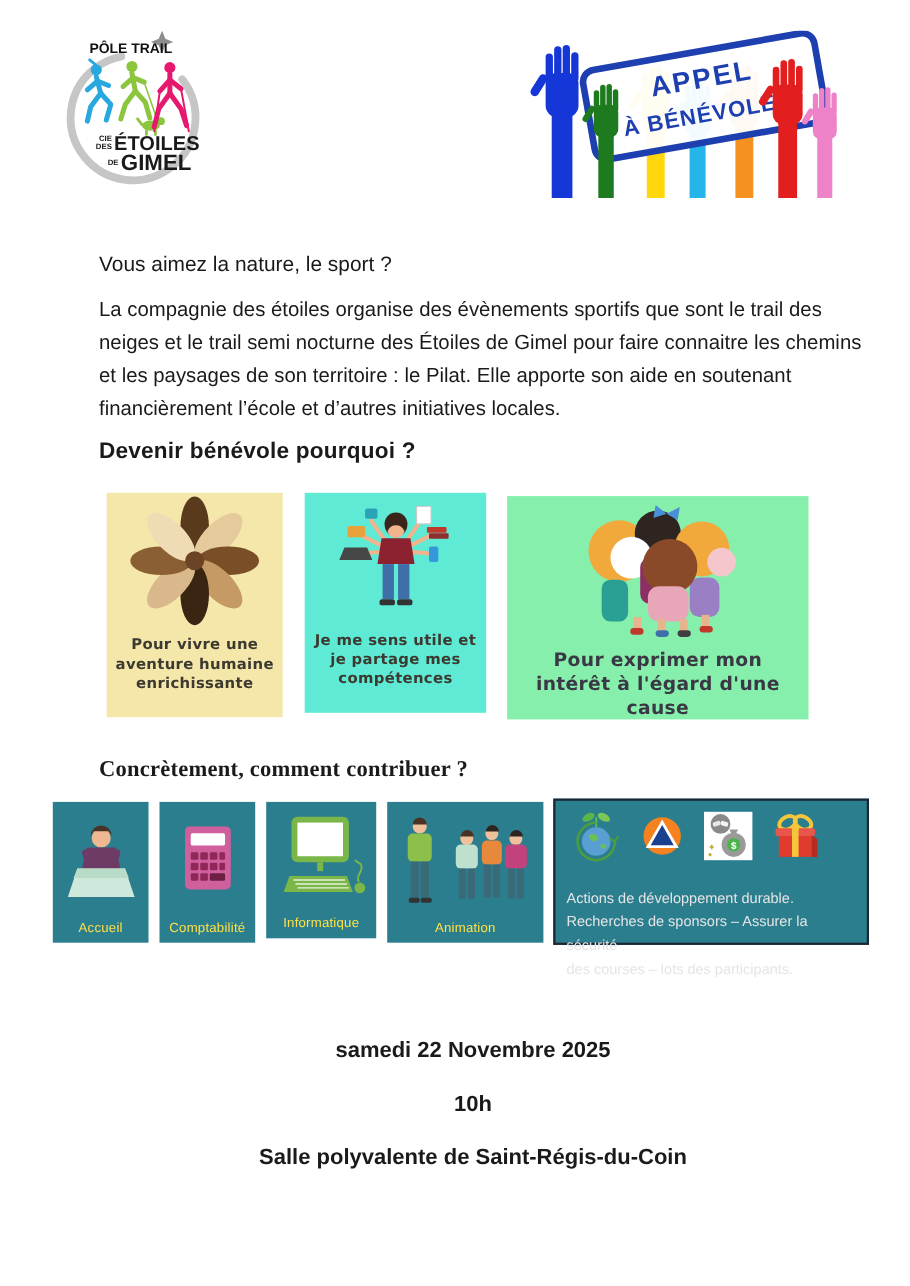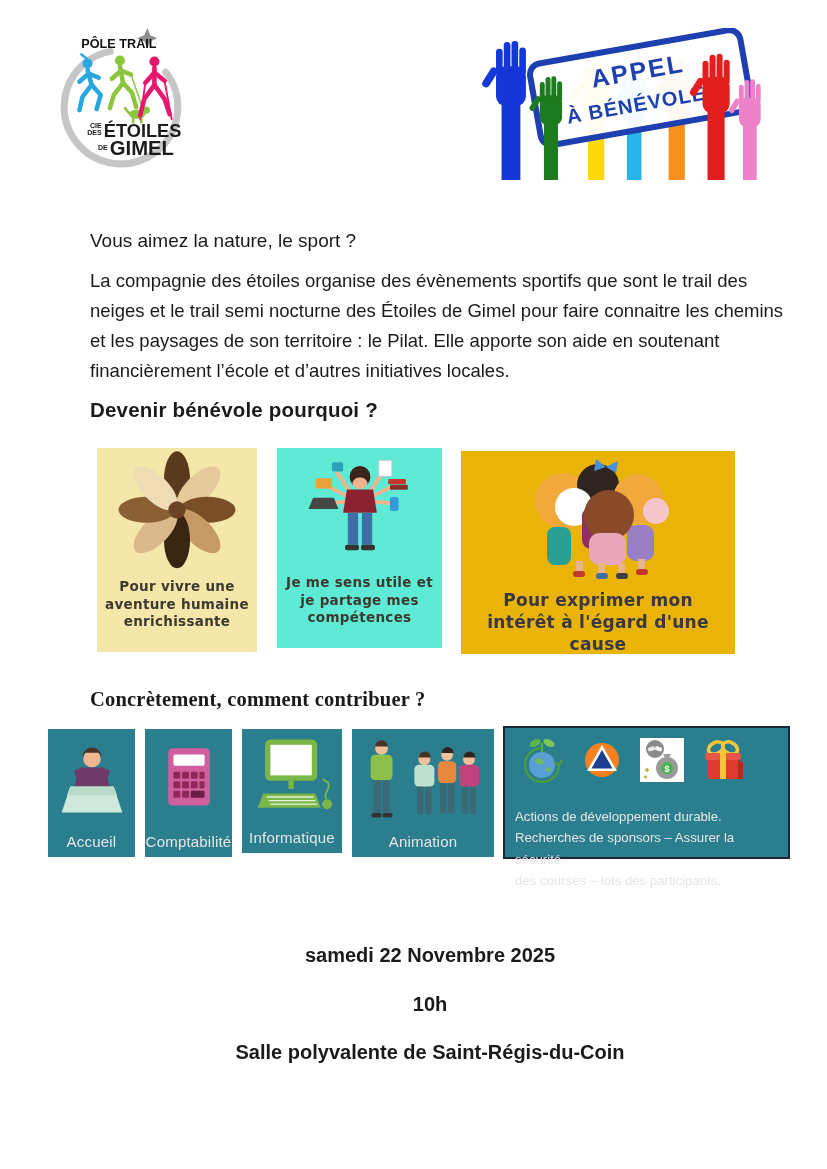--- a/index.html
+++ b/index.html
@@ -19,37 +19,37 @@
   .q1 { left:90px; top:230px; font-size:19px; }
   .para { left:90px; top:266px; width:697px; font-size:18.5px; line-height:30px; }
   .h2 { font-size:20.5px; font-weight:bold; letter-spacing:0.2px; }
   .h2a { left:90px; top:398px; }
   .h2b { left:90px; top:688px;font-family:Liberation Serif, serif; }
 
   
   .card { display:flex; flex-direction:column; align-items:center; justify-content:flex-start; }
   .card1 { left:97px;  top:448px; width:160px; height:204px; background:#f5e6a9; }
   .card2 { left:277px; top:448px; width:165px; height:200px; background:#5eead4; }
-  .card3 { left:461px; top:451px; width:274px; height:203px; background:#eab308; }
+  .card3 { left:461px; top:451px; width:274px; height:203px; background:#86efac; }
   .card svg { flex:0 0 auto; }
   .card-caption {
     font-family:"DejaVu Sans", sans-serif; font-weight:600; text-align:center;
     color:#3c3a30; letter-spacing:0.3px; line-height:1.3; padding:0 6px;
   }
   .card1 .card-caption { font-size:13.5px; margin-top:2px; }
   .card2 .card-caption { font-size:13.5px; margin-top:2px; }
   .card3 .card-caption { font-size:17px; margin-top:4px; color:#3a3844; }
 
   
   .tile {
     background:#2b7e8e; display:flex; flex-direction:column;
     align-items:center; justify-content:flex-end; padding-bottom:7px;
   }
   .tile svg { margin-bottom:2px; }
-  .tile-label { color:#e5e5e5; font-size:15px; letter-spacing:0.2px; }
+  .tile-label { color:#fde047; font-size:12px; letter-spacing:0.2px; }
   .t1 { left:48px;  top:729px; width:87px;  height:128px; }
   .t2 { left:145px; top:729px; width:87px;  height:128px; }
   .t3 { left:242px; top:729px; width:100px; height:124px; }
   .t4 { left:352px; top:729px; width:142px; height:128px; }
   .infobox {
     left:503px; top:726px; width:287px; height:133px;
     background:#2b7e8e; border:2px solid #1c2733; padding:6px 10px 6px 10px;
   }
   .infobox-icons { display:flex; align-items:center; gap:14px; padding-left:4px; height:52px; }
   .infobox-text { margin-top:20px; color:#e5e5e5; font-size:13.2px; line-height:1.62; }

